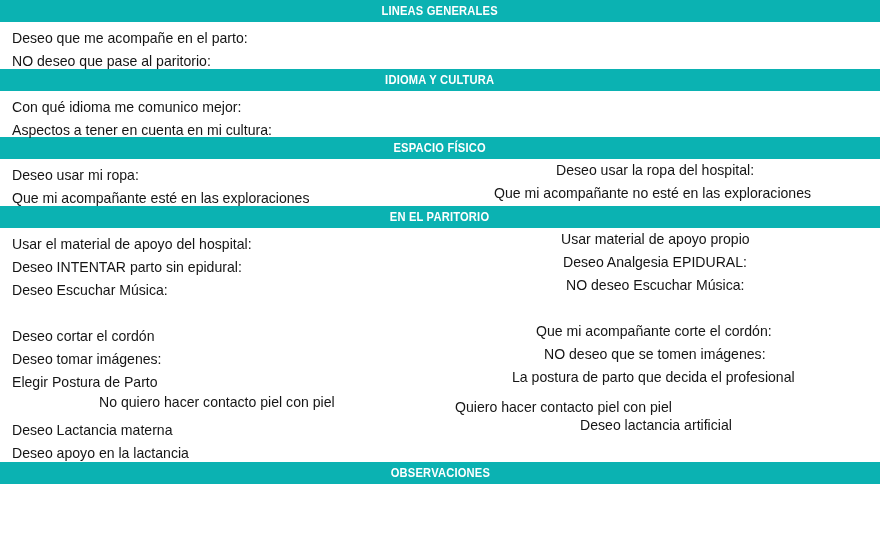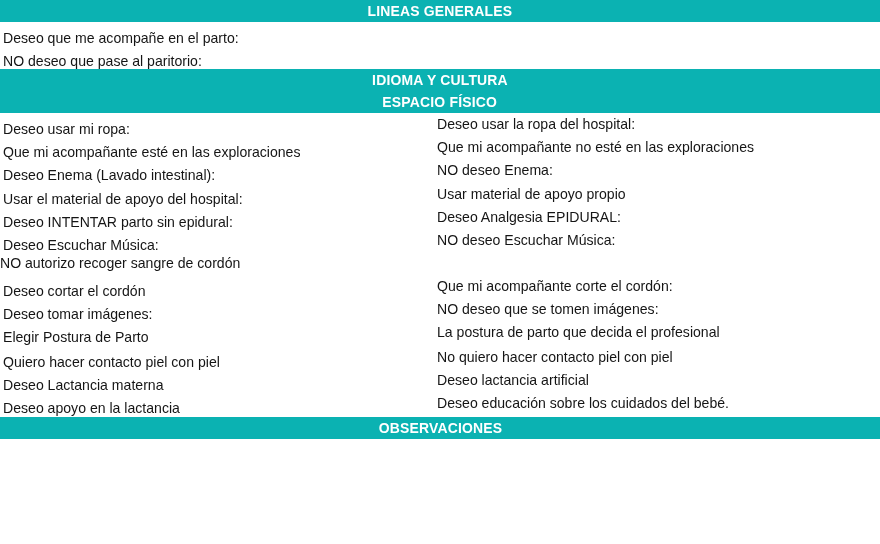--- a/index.html
+++ b/index.html
@@ -19,21 +19,21 @@
     height: 544px;
     position: relative;
     background: #ffffff;
     box-sizing: border-box;
   }
   
   .section-header {
     background: #0BB2B2;
     color: #ffffff;
     font-weight: bold;
-    font-size: 15px;
+    font-size: 12px;
     letter-spacing: 0.2px;
     text-align: center;
     height: 22px;
     line-height: 22px;
     width: 880px;
     overflow: hidden;
     white-space: nowrap;
     font-stretch: condensed;
     transform-origin: center center;
   }
@@ -55,28 +55,29 @@
   .cell {
     font-size: 14.6px;
     color: #151515;
     white-space: nowrap;
     overflow: hidden;
     line-height: 23px;
     display: block;
   }
   .cell.left {
     width: 437px;
-    padding-left: 3px;
+    padding-left: 12px;
     box-sizing: border-box;
     margin-top: 9px;
   }
   .cell.right {
     width: 443px;
     padding-left: 0px;
     box-sizing: border-box;
+    text-align: center;
   }
   .cell-inner {
     display: inline-block;
     transform: scaleX(0.965);
     transform-origin: left center;
   }
   
   .gap-1 { height: 1px; background:#ffffff; }
   .gap-2 { height: 2px; background:#ffffff; }
 </style>
@@ -92,80 +93,85 @@
       <div class="cell right"><span class="cell-inner"></span></div>
     </div>
     <div class="row">
       <div class="cell left"><span class="cell-inner">NO deseo que pase al paritorio:</span></div>
       <div class="cell right"><span class="cell-inner"></span></div>
     </div>
   </div>
   <div class="gap-1"></div>
 
   <div class="section-header"><span>IDIOMA Y CULTURA</span></div>
+  <div class="section-body">
+    <div class="row">
+      <div class="cell left"><span class="cell-inner">Con qué idioma me comunico mejor:</span></div>
+      <div class="cell right"><span class="cell-inner"></span></div>
+    </div>
+    <div class="row">
+      <div class="cell left"><span class="cell-inner">Aspectos a tener en cuenta en mi cultura:</span></div>
+      <div class="cell right"><span class="cell-inner"></span></div>
+    </div>
+  </div>
 
   <div class="section-header"><span>ESPACIO FÍSICO</span></div>
   <div class="section-body">
     <div class="row">
       <div class="cell left"><span class="cell-inner">Deseo usar mi ropa:</span></div>
       <div class="cell right"><span class="cell-inner">Deseo usar la ropa del hospital:</span></div>
     </div>
     <div class="row">
       <div class="cell left"><span class="cell-inner">Que mi acompañante esté en las exploraciones</span></div>
       <div class="cell right"><span class="cell-inner">Que mi acompañante no esté en las exploraciones</span></div>
     </div>
-    <div class="row">
-      <div class="cell left"><span class="cell-inner">Deseo Enema (Lavado intestinal):</span></div>
-      <div class="cell right"><span class="cell-inner">NO deseo Enema:</span></div>
-    </div>
   </div>
   <div class="gap-1"></div>
 
+  <div class="section-header"><span>EN EL PARITORIO</span></div>
   <div class="section-body">
     <div class="row">
       <div class="cell left"><span class="cell-inner">Usar el material de apoyo del hospital:</span></div>
       <div class="cell right"><span class="cell-inner">Usar material de apoyo propio</span></div>
     </div>
     <div class="row">
       <div class="cell left"><span class="cell-inner">Deseo INTENTAR parto sin epidural:</span></div>
       <div class="cell right"><span class="cell-inner">Deseo Analgesia EPIDURAL:</span></div>
     </div>
     <div class="row">
       <div class="cell left"><span class="cell-inner">Deseo Escuchar Música:</span></div>
       <div class="cell right"><span class="cell-inner">NO deseo Escuchar Música:</span></div>
     </div>
     <div class="row">
-      <div class="cell right"><span class="cell-inner">NO autorizo recoger sangre de cordón</span></div>
     </div>
     <div class="row">
       <div class="cell left"><span class="cell-inner">Deseo cortar el cordón</span></div>
       <div class="cell right"><span class="cell-inner">Que mi acompañante corte el cordón:</span></div>
     </div>
     <div class="row">
       <div class="cell left"><span class="cell-inner">Deseo tomar imágenes:</span></div>
       <div class="cell right"><span class="cell-inner">NO deseo que se tomen imágenes:</span></div>
     </div>
     <div class="row">
       <div class="cell left"><span class="cell-inner">Elegir Postura de Parto</span></div>
       <div class="cell right"><span class="cell-inner">La postura de parto que decida el profesional</span></div>
     </div>
   </div>
   <div class="gap-2"></div>
 
   <div class="section-body">
     <div class="row">
+      <div class="cell right"><span class="cell-inner">No quiero hacer contacto piel con piel</span></div>
       <div class="cell left"><span class="cell-inner">Quiero hacer contacto piel con piel</span></div>
-      <div class="cell right"><span class="cell-inner">No quiero hacer contacto piel con piel</span></div>
     </div>
     <div class="row">
       <div class="cell left"><span class="cell-inner">Deseo Lactancia materna</span></div>
       <div class="cell right"><span class="cell-inner">Deseo lactancia artificial</span></div>
     </div>
     <div class="row">
       <div class="cell left"><span class="cell-inner">Deseo apoyo en la lactancia</span></div>
-      <div class="cell right"><span class="cell-inner">Deseo educación sobre los cuidados del bebé.</span></div>
     </div>
   </div>
   <div class="gap-2"></div>
 
   <div class="section-header"><span>OBSERVACIONES</span></div>
 
 </div>
 
 </body></html>

